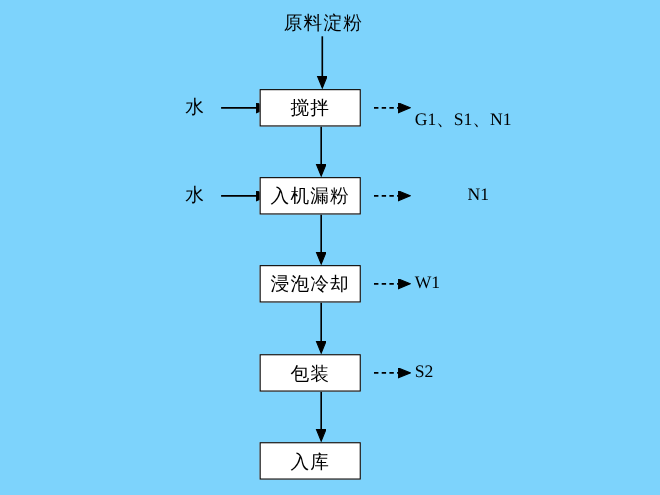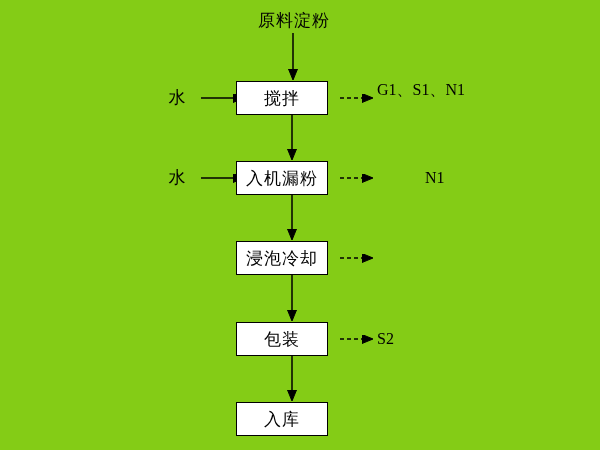--- a/index.html
+++ b/index.html
@@ -4,21 +4,21 @@
 <style>
   html, body {
     margin: 0;
     padding: 0;
     background: #ffffff;
   }
   .canvas {
     position: relative;
     width: 600px;
     height: 450px;
-    background: #84cc16;
+    background: #7dd3fc;
     font-family: "Liberation Serif", "DejaVu Serif", serif;
     color: #000000;
     overflow: hidden;
   }
   .arrows-layer {
     position: absolute;
     left: 0;
     top: 0;
     width: 600px;
     height: 450px;
@@ -101,17 +101,18 @@
 
   <div class="flow-box" style="top:81px;">搅拌</div>
   <div class="flow-box" style="top:241px;">浸泡冷却</div>
   <div class="flow-box" style="top:161px;">入机漏粉</div>
   <div class="flow-box" style="top:322px;">包装</div>
   <div class="flow-box" style="top:402px;text-align:center;">入库</div>
 
   <div class="input-label" style="top:88px;">水</div>
   <div class="input-label" style="top:168px;">水</div>
 
-  <div class="output-label" style="top:80px;">G1、S1、N1</div>
+  <div class="output-label" style="top:100px;">G1、S1、N1</div>
   <div class="output-label" style="top:168px;margin-left:48px;">N1</div>
+  <div class="output-label" style="top:248px;">W1</div>
   <div class="output-label" style="top:329px;">S2</div>
 
 </div>
 
 </body></html>

